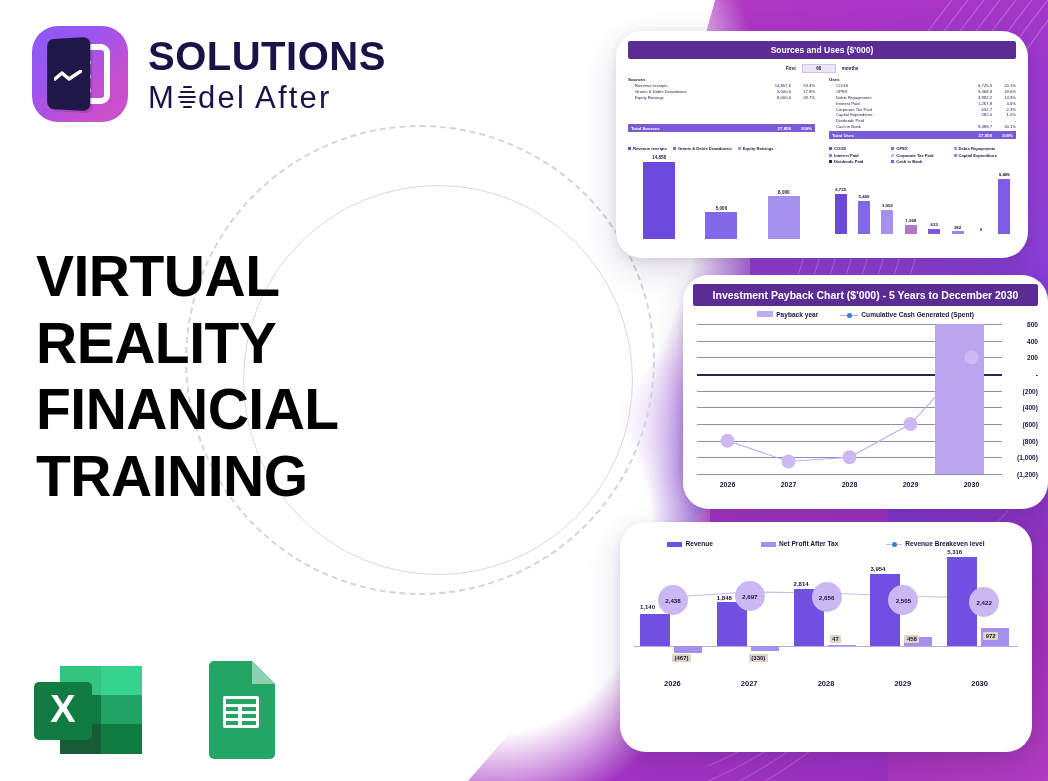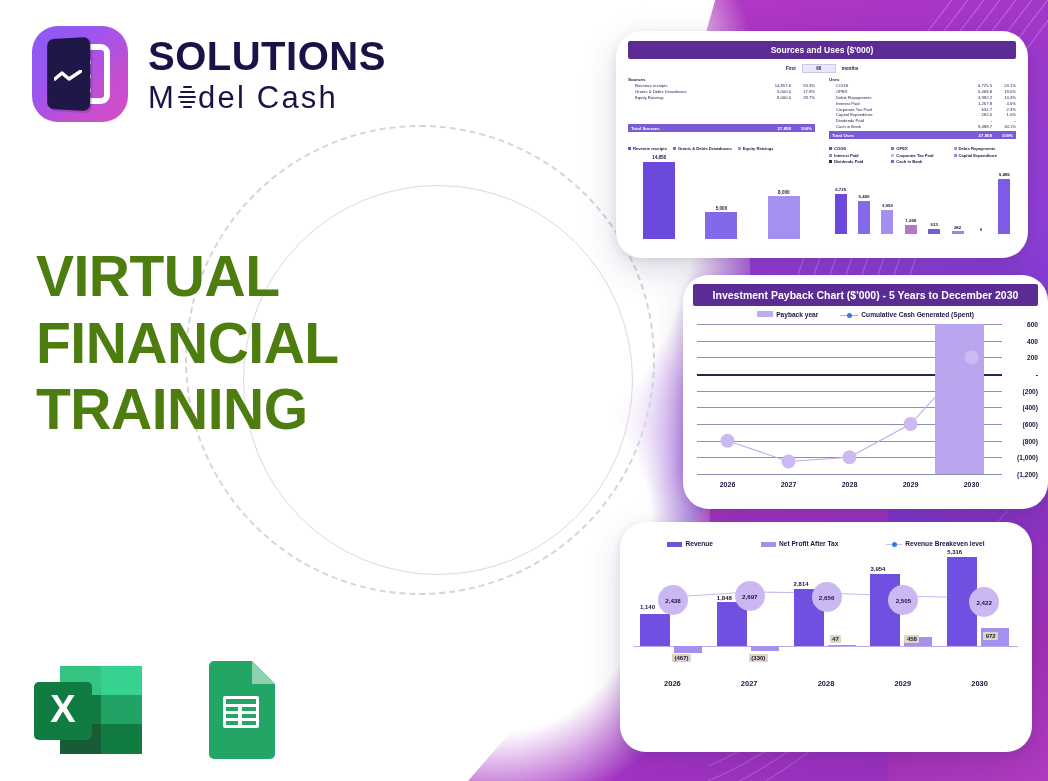--- a/index.html
+++ b/index.html
@@ -90,21 +90,21 @@
   .logo-sub .omark b { display:block; background:#1b1347; height:2.4px; border-radius:1px; margin:1.3px 0; }
   .logo-sub .omark b:nth-child(1){ width:9px;}
   .logo-sub .omark b:nth-child(2){ width:15px;}
   .logo-sub .omark b:nth-child(3){ width:18px;}
   .logo-sub .omark b:nth-child(4){ width:15px;}
   .logo-sub .omark b:nth-child(5){ width:9px;}
 
   
   .headline {
     position:absolute; left:36px; top:243px; width:400px;
-    font-size:57px; font-weight:bold; color:#4d7c0f; line-height:1.17; letter-spacing:-0.5px;
+    font-size:57px; font-weight:bold; color:#000000; line-height:1.17; letter-spacing:-0.5px;
   }
   .headline div { white-space:nowrap; }
 
   
   .app-icons { position:absolute; left:30px; top:660px; display:flex; gap:55px; align-items:flex-start; }
 
   
   .card-shell {
     position:absolute; background:#ffffff; border-radius:26px;
     box-shadow: 0 12px 34px rgba(60,40,100,.18), 0 2px 8px rgba(60,40,100,.10);
@@ -239,27 +239,28 @@
       <div class="logo-title">SOLUTIONS</div>
       <div class="logo-sub">
         <span>M</span>
         <span class="omark">
             <b></b>
             <b></b>
             <b></b>
             <b></b>
             <b></b>
           </span>
-        <span>del Cash</span>
+        <span>del After</span>
       </div>
     </div>
   </div>
 
   <div class="headline">
     <div>VIRTUAL</div>
+    <div>REALITY</div>
     <div>FINANCIAL</div>
     <div>TRAINING</div>
   </div>
 
   <div class="app-icons">
     <svg width="116" height="100" viewBox="0 0 116 100">
       <rect x="30" y="6" width="82" height="88" rx="4" fill="#21A366"></rect>
       <rect x="30" y="6" width="41" height="29" fill="#33C481"></rect>
       <rect x="71" y="6" width="41" height="29" fill="#36D290"></rect>
       <rect x="71" y="35" width="41" height="29" fill="#21A366"></rect>

